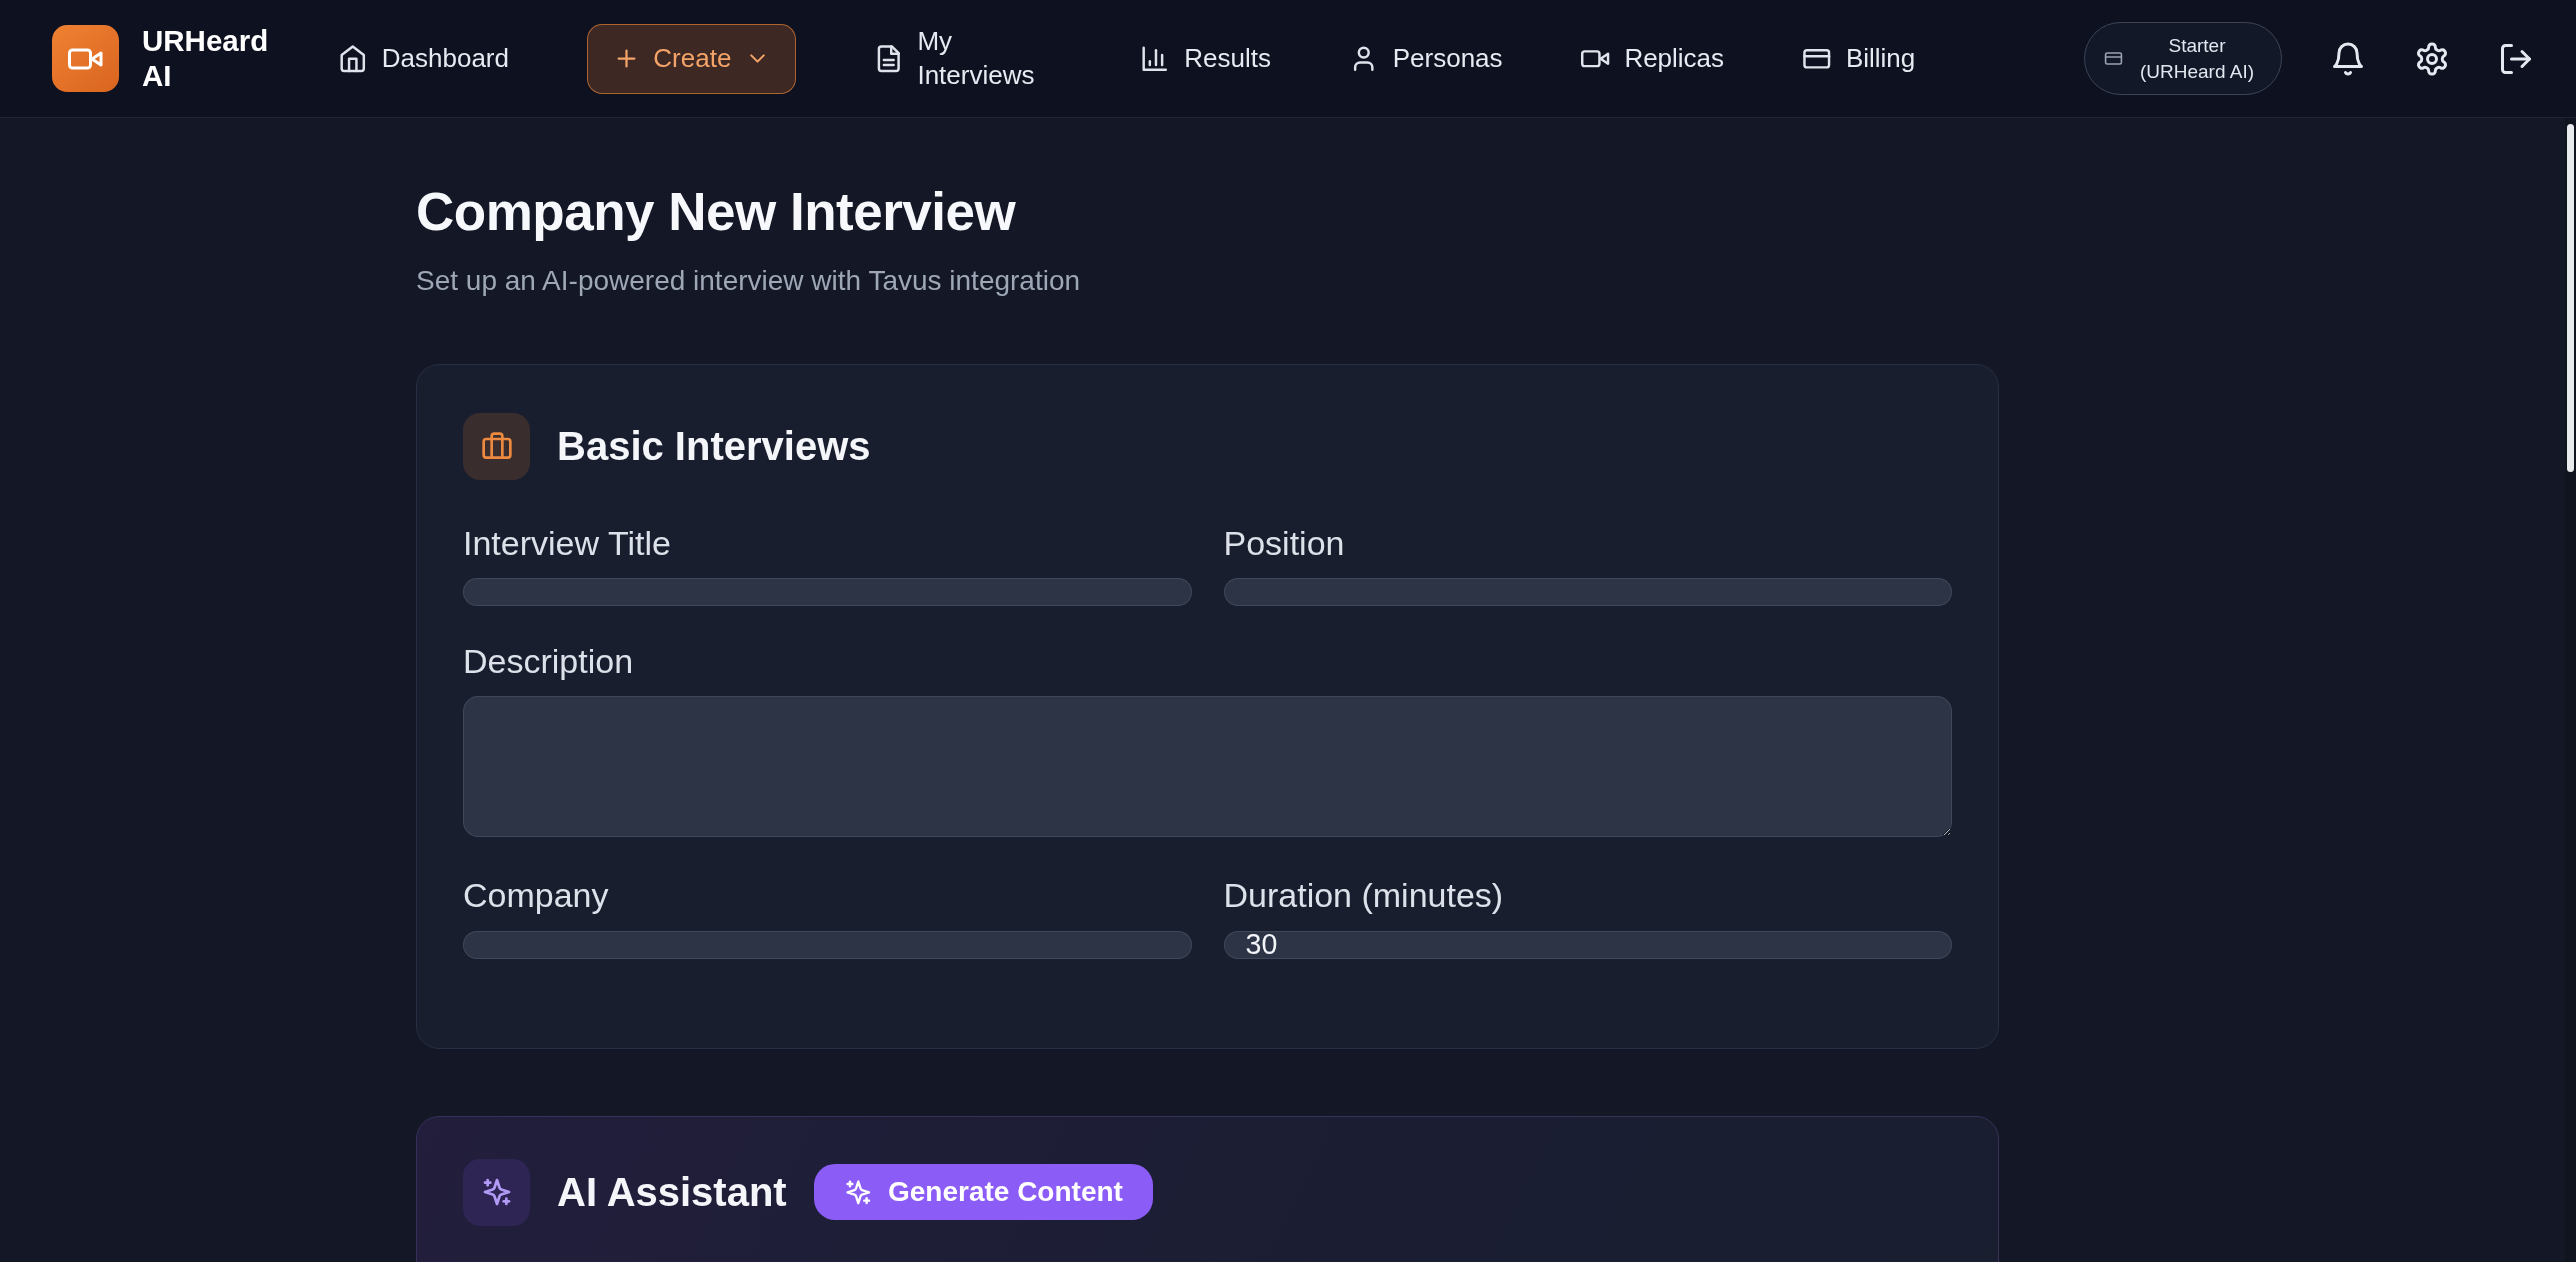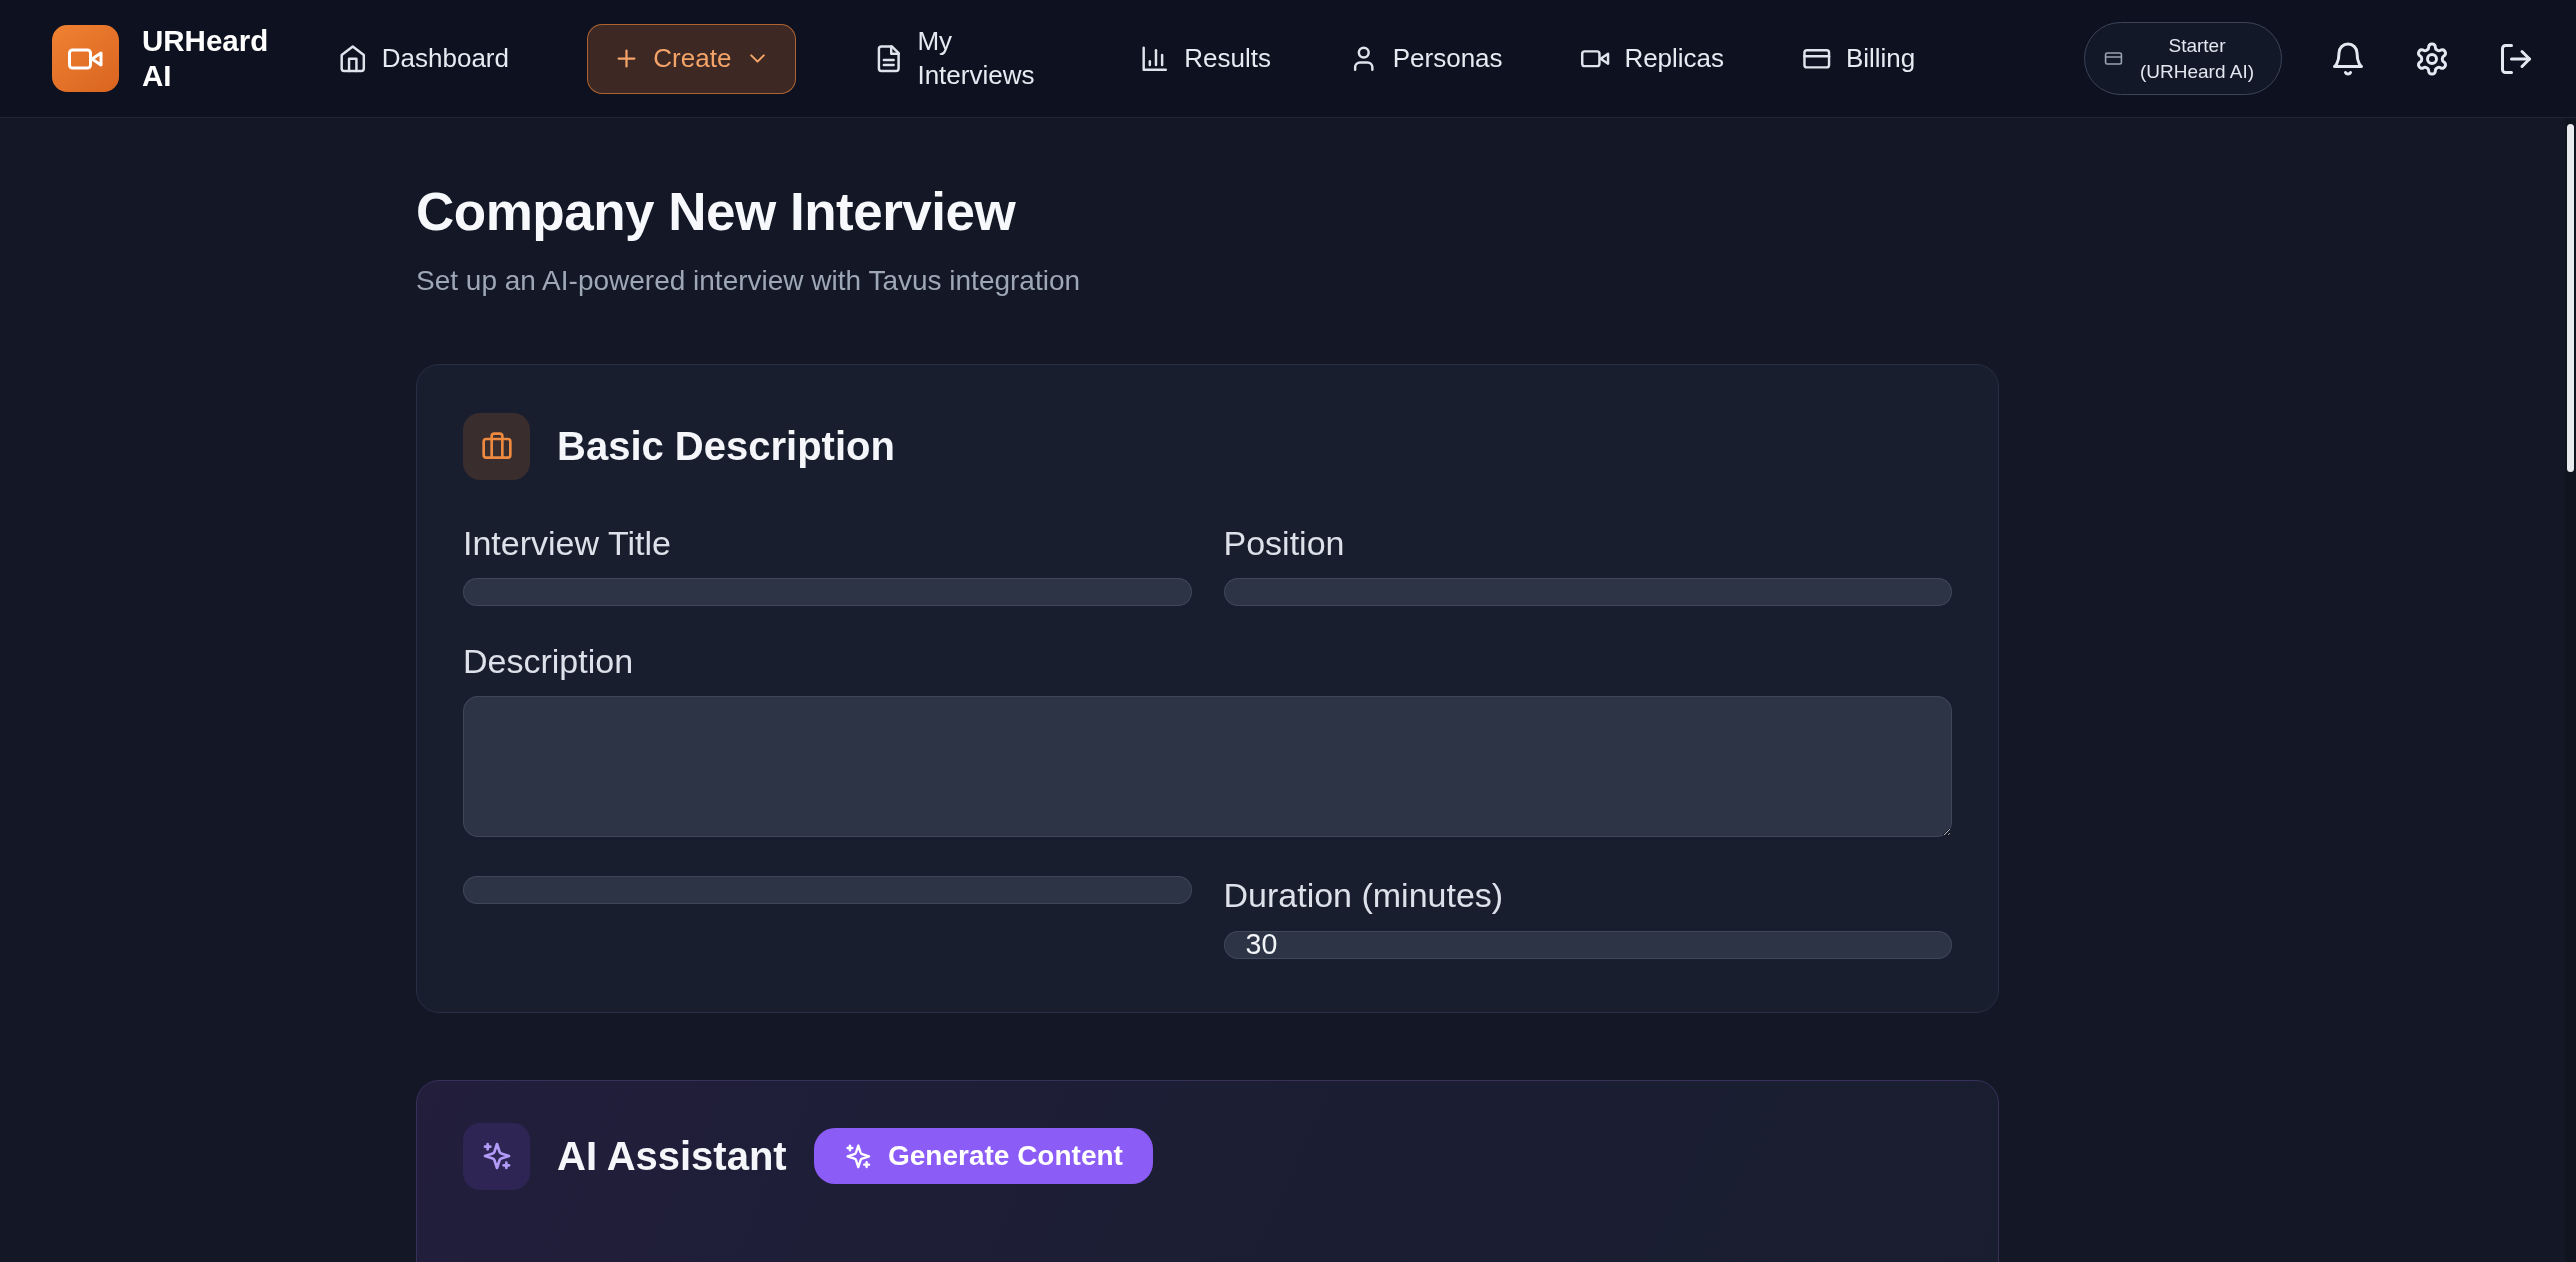--- a/index.html
+++ b/index.html
@@ -301,41 +301,42 @@
   <p class="page-subtitle">Set up an AI-powered interview with Tavus integration</p>
 
   <section class="card">
     <div class="card-head">
       <div class="icon-tile orange">
         <svg viewBox="0 0 24 24" fill="none" stroke="currentColor" stroke-width="2" stroke-linecap="round" stroke-linejoin="round">
             <path d="M16 20V4a2 2 0 0 0-2-2h-4a2 2 0 0 0-2 2v16"></path>
             <rect width="20" height="14" x="2" y="6" rx="2"></rect>
           </svg>
       </div>
-      <h2 class="section-title">Basic Description</h2>
+      <h2 class="section-title">Basic Interviews</h2>
     </div>
 
     <div class="grid2">
       <div class="field">
         <label class="field-label">Interview Title</label>
         <input class="text-input" type="text" value="" style="">
       </div>
       <div class="field">
         <label class="field-label">Position</label>
         <input class="text-input" type="text" value="" style="">
       </div>
     </div>
 
     <div class="field">
       <label class="field-label">Description</label>
       <textarea class="textarea" style=""></textarea>
     </div>
 
     <div class="grid2">
       <div class="field">
+        <label class="field-label">Company</label>
         <input class="text-input" type="text" value="" style="">
       </div>
       <div class="field">
         <label class="field-label">Duration (minutes)</label>
         <input class="text-input" type="text" value="30" style="">
       </div>
     </div>
   </section>
 
   <section class="card ai">

